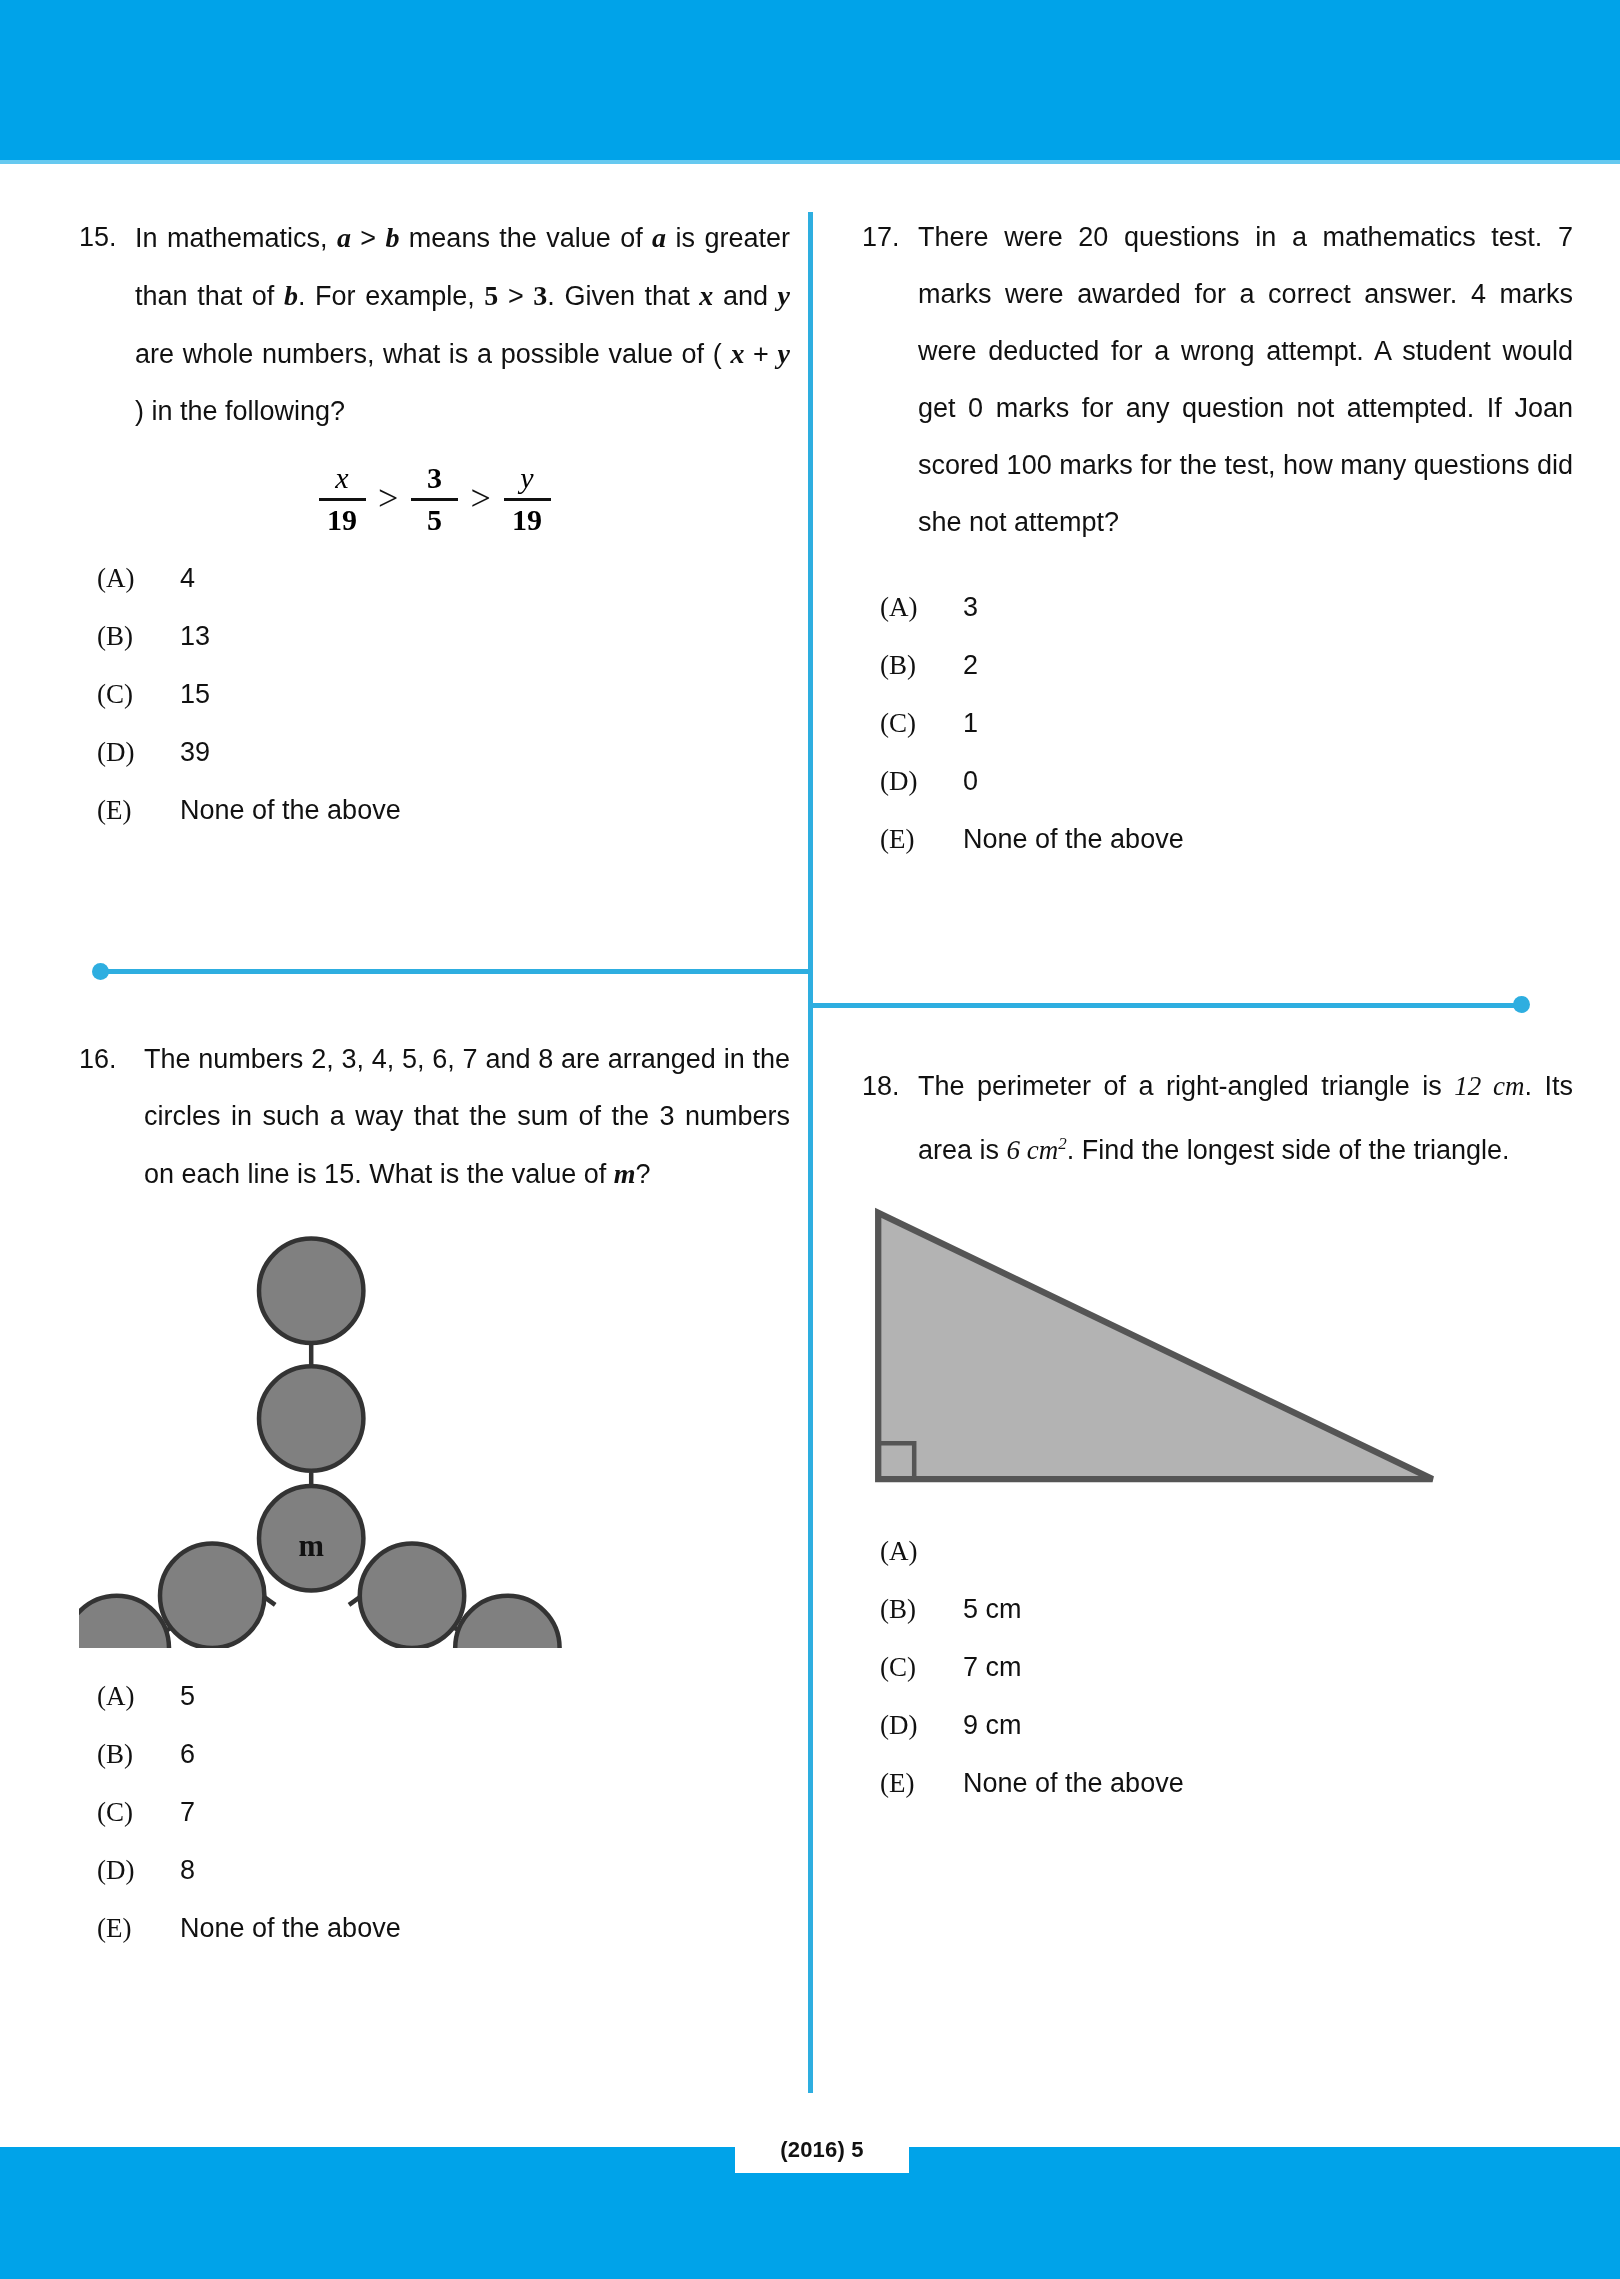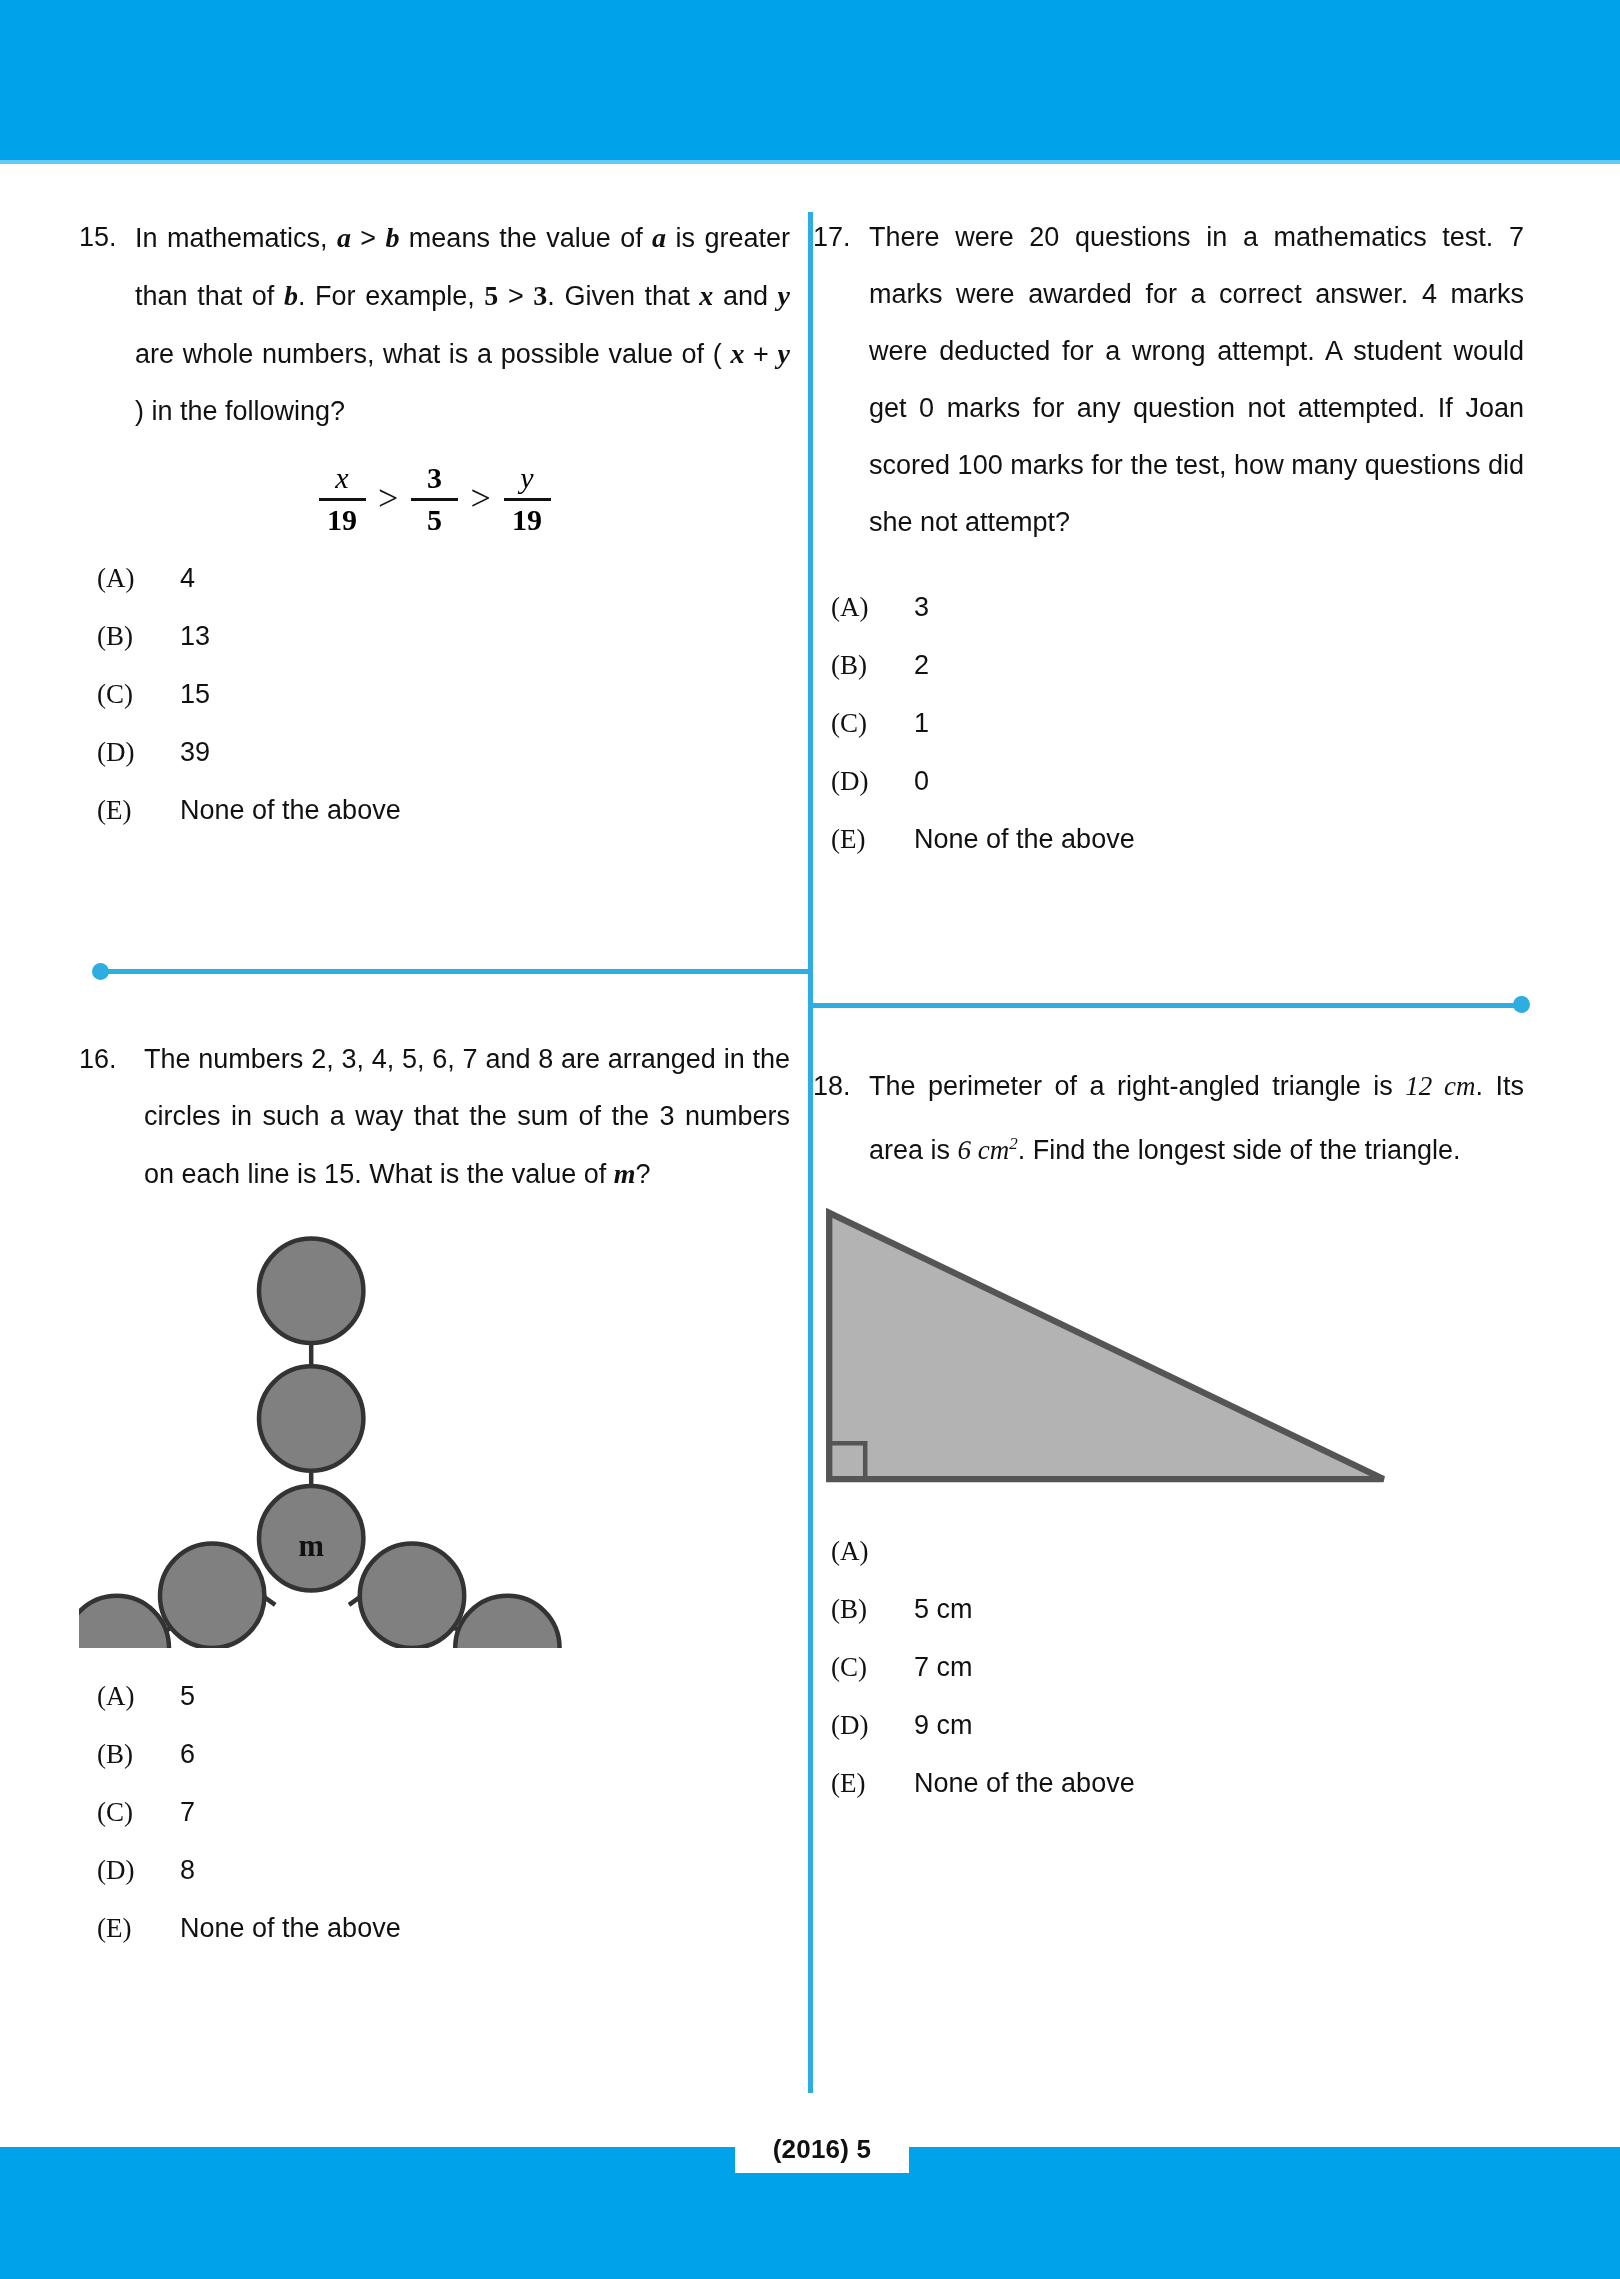--- a/index.html
+++ b/index.html
@@ -50,21 +50,21 @@
     top: 2126px;
     width: 174px;
     height: 47px;
     background: #ffffff;
     display: flex;
     align-items: center;
     justify-content: center;
     z-index: 4;
   }
   .page-tag-text {
-    font-size: 26px;
+    font-size: 22px;
     font-weight: bold;
     color: #111111;
     letter-spacing: 0.2px;
     white-space: nowrap;
   }
   .paper-name {
     position: absolute;
     left: 0;
     top: 2178px;
     width: 1620px;
@@ -99,21 +99,21 @@
     width: 17px; height: 17px;
     border-radius: 50%;
     background: #2EAEE0;
   }
   .sep-dot.left  { left: 92px; top: 963px; }
   .sep-dot.right { left: 1513px; top: 996px; }
 
   
   .col { position: absolute; }
   .col-left  { left: 79px;  width: 711px; }
-  .col-right { left: 813px; width: 711px; }
+  .col-right { left: 862px; width: 711px; }
 
   
   .q {
     position: relative;
   }
   .q-body {
     display: flex;
     align-items: flex-start;
   }
   .q-num {

